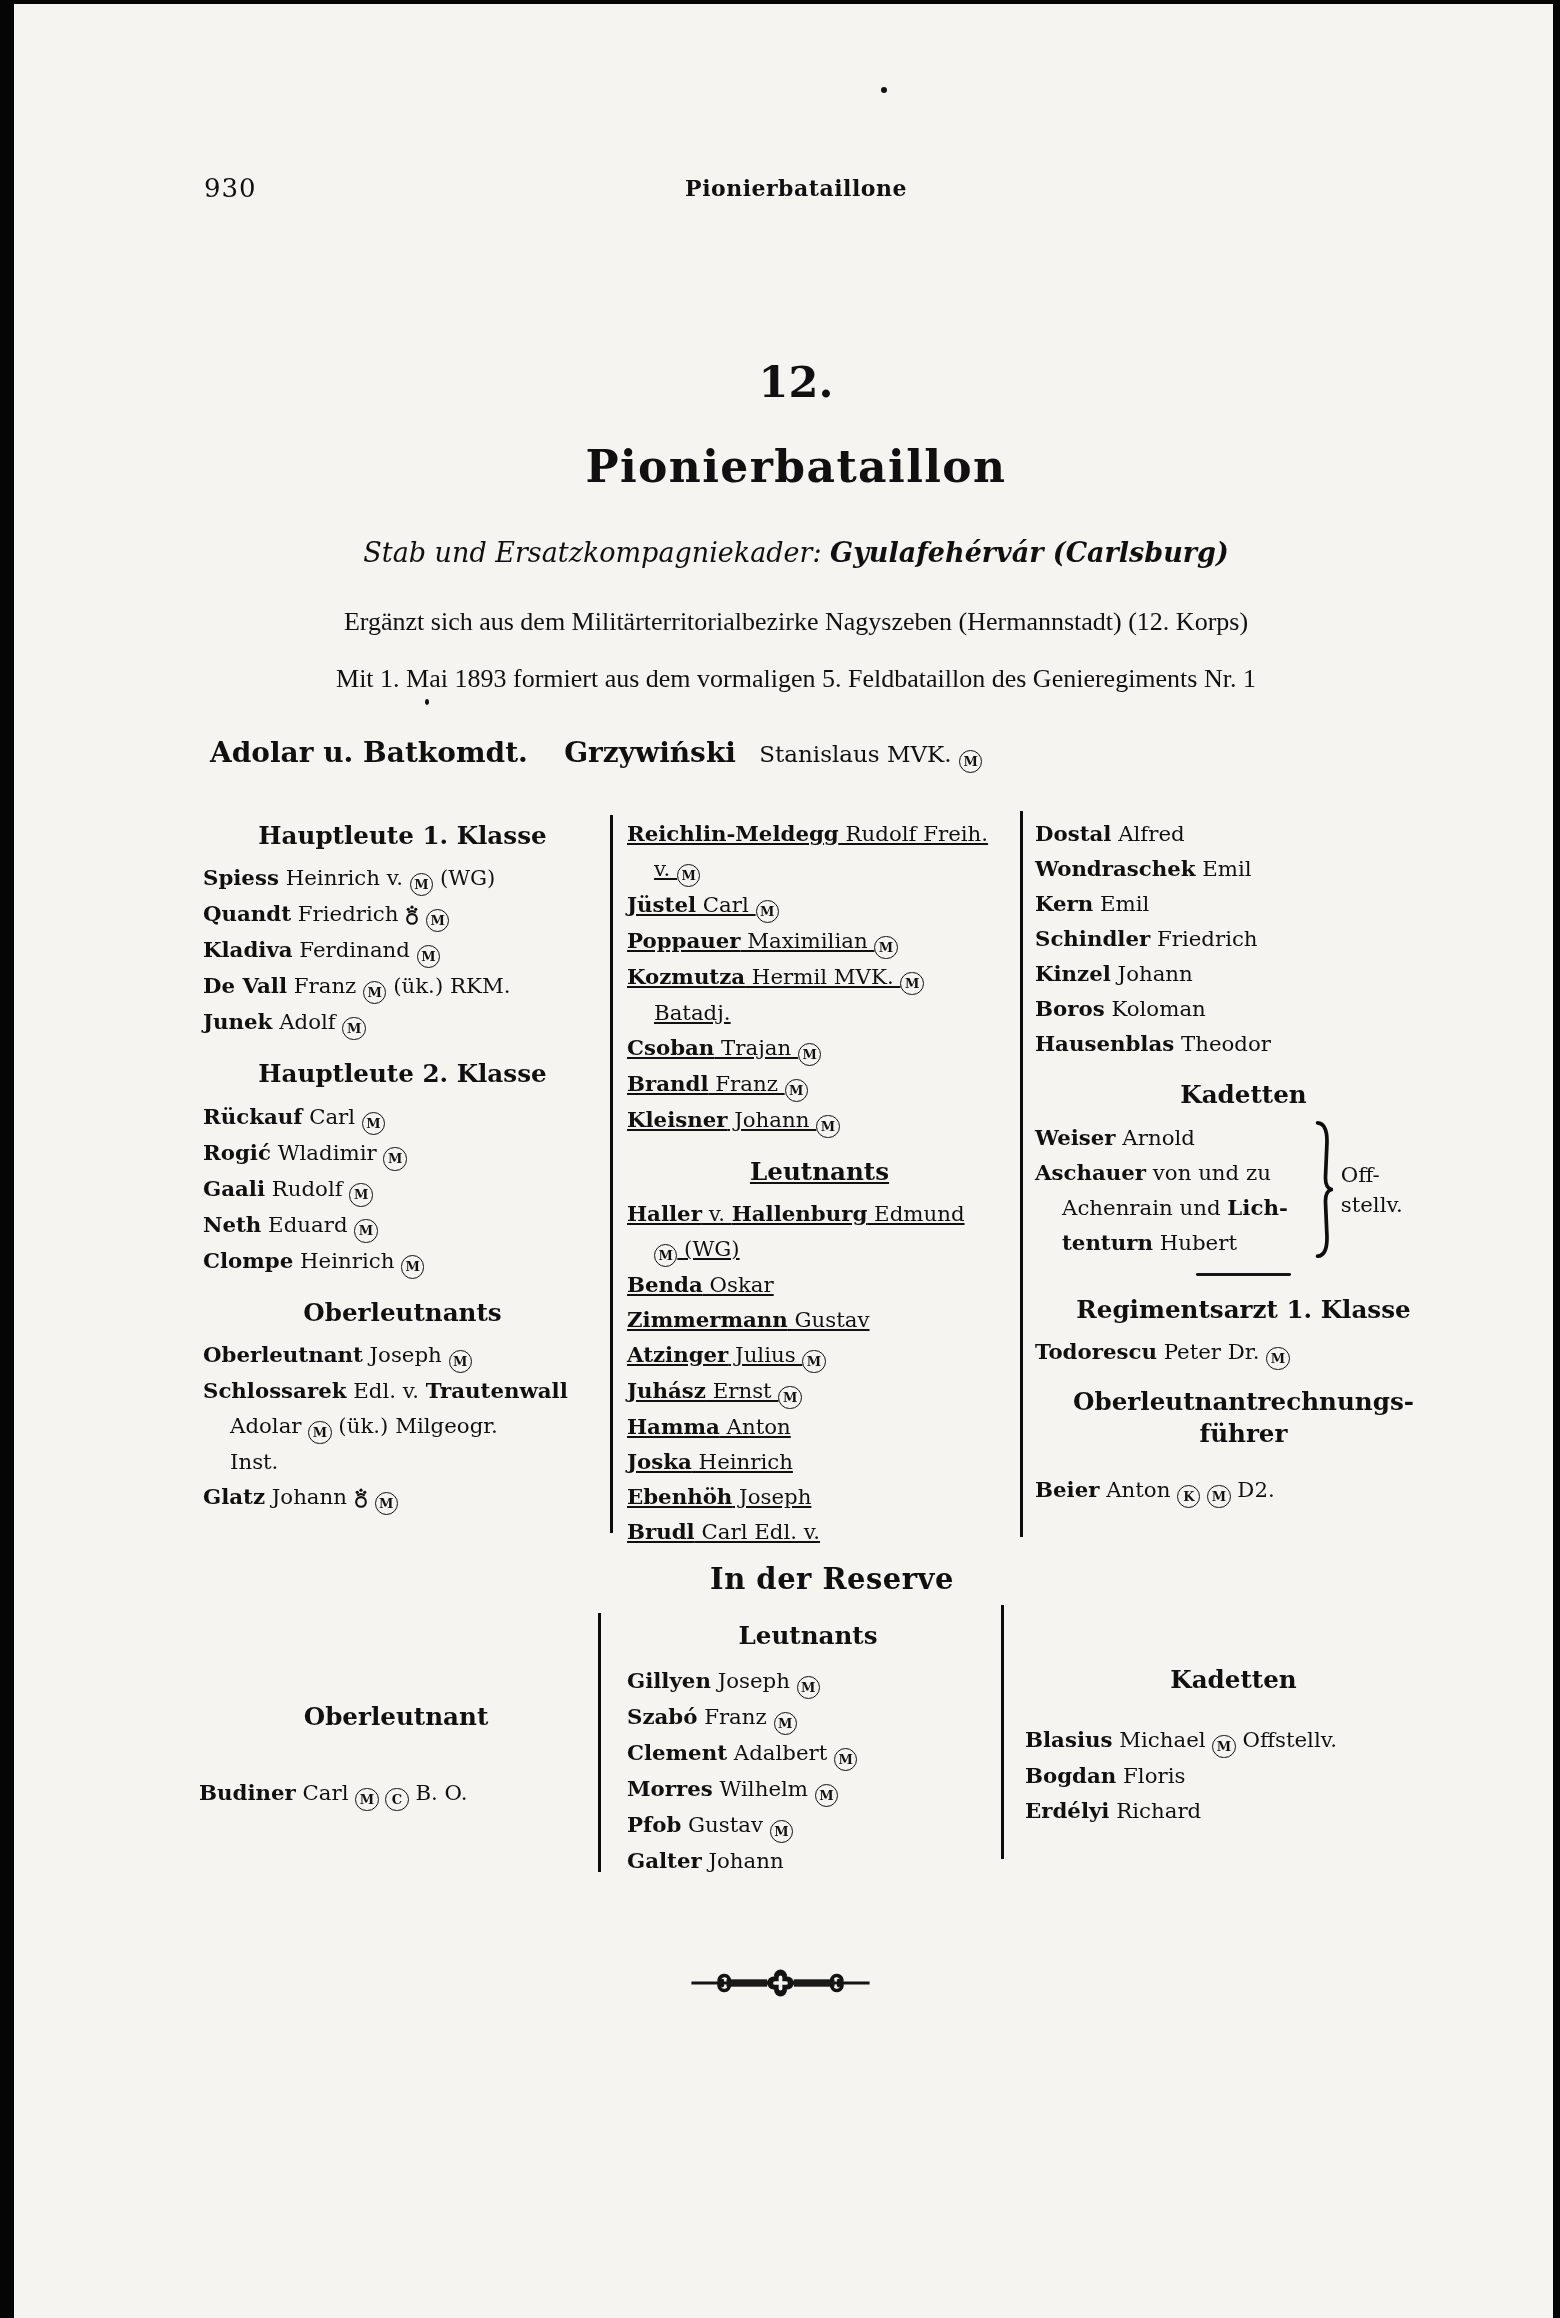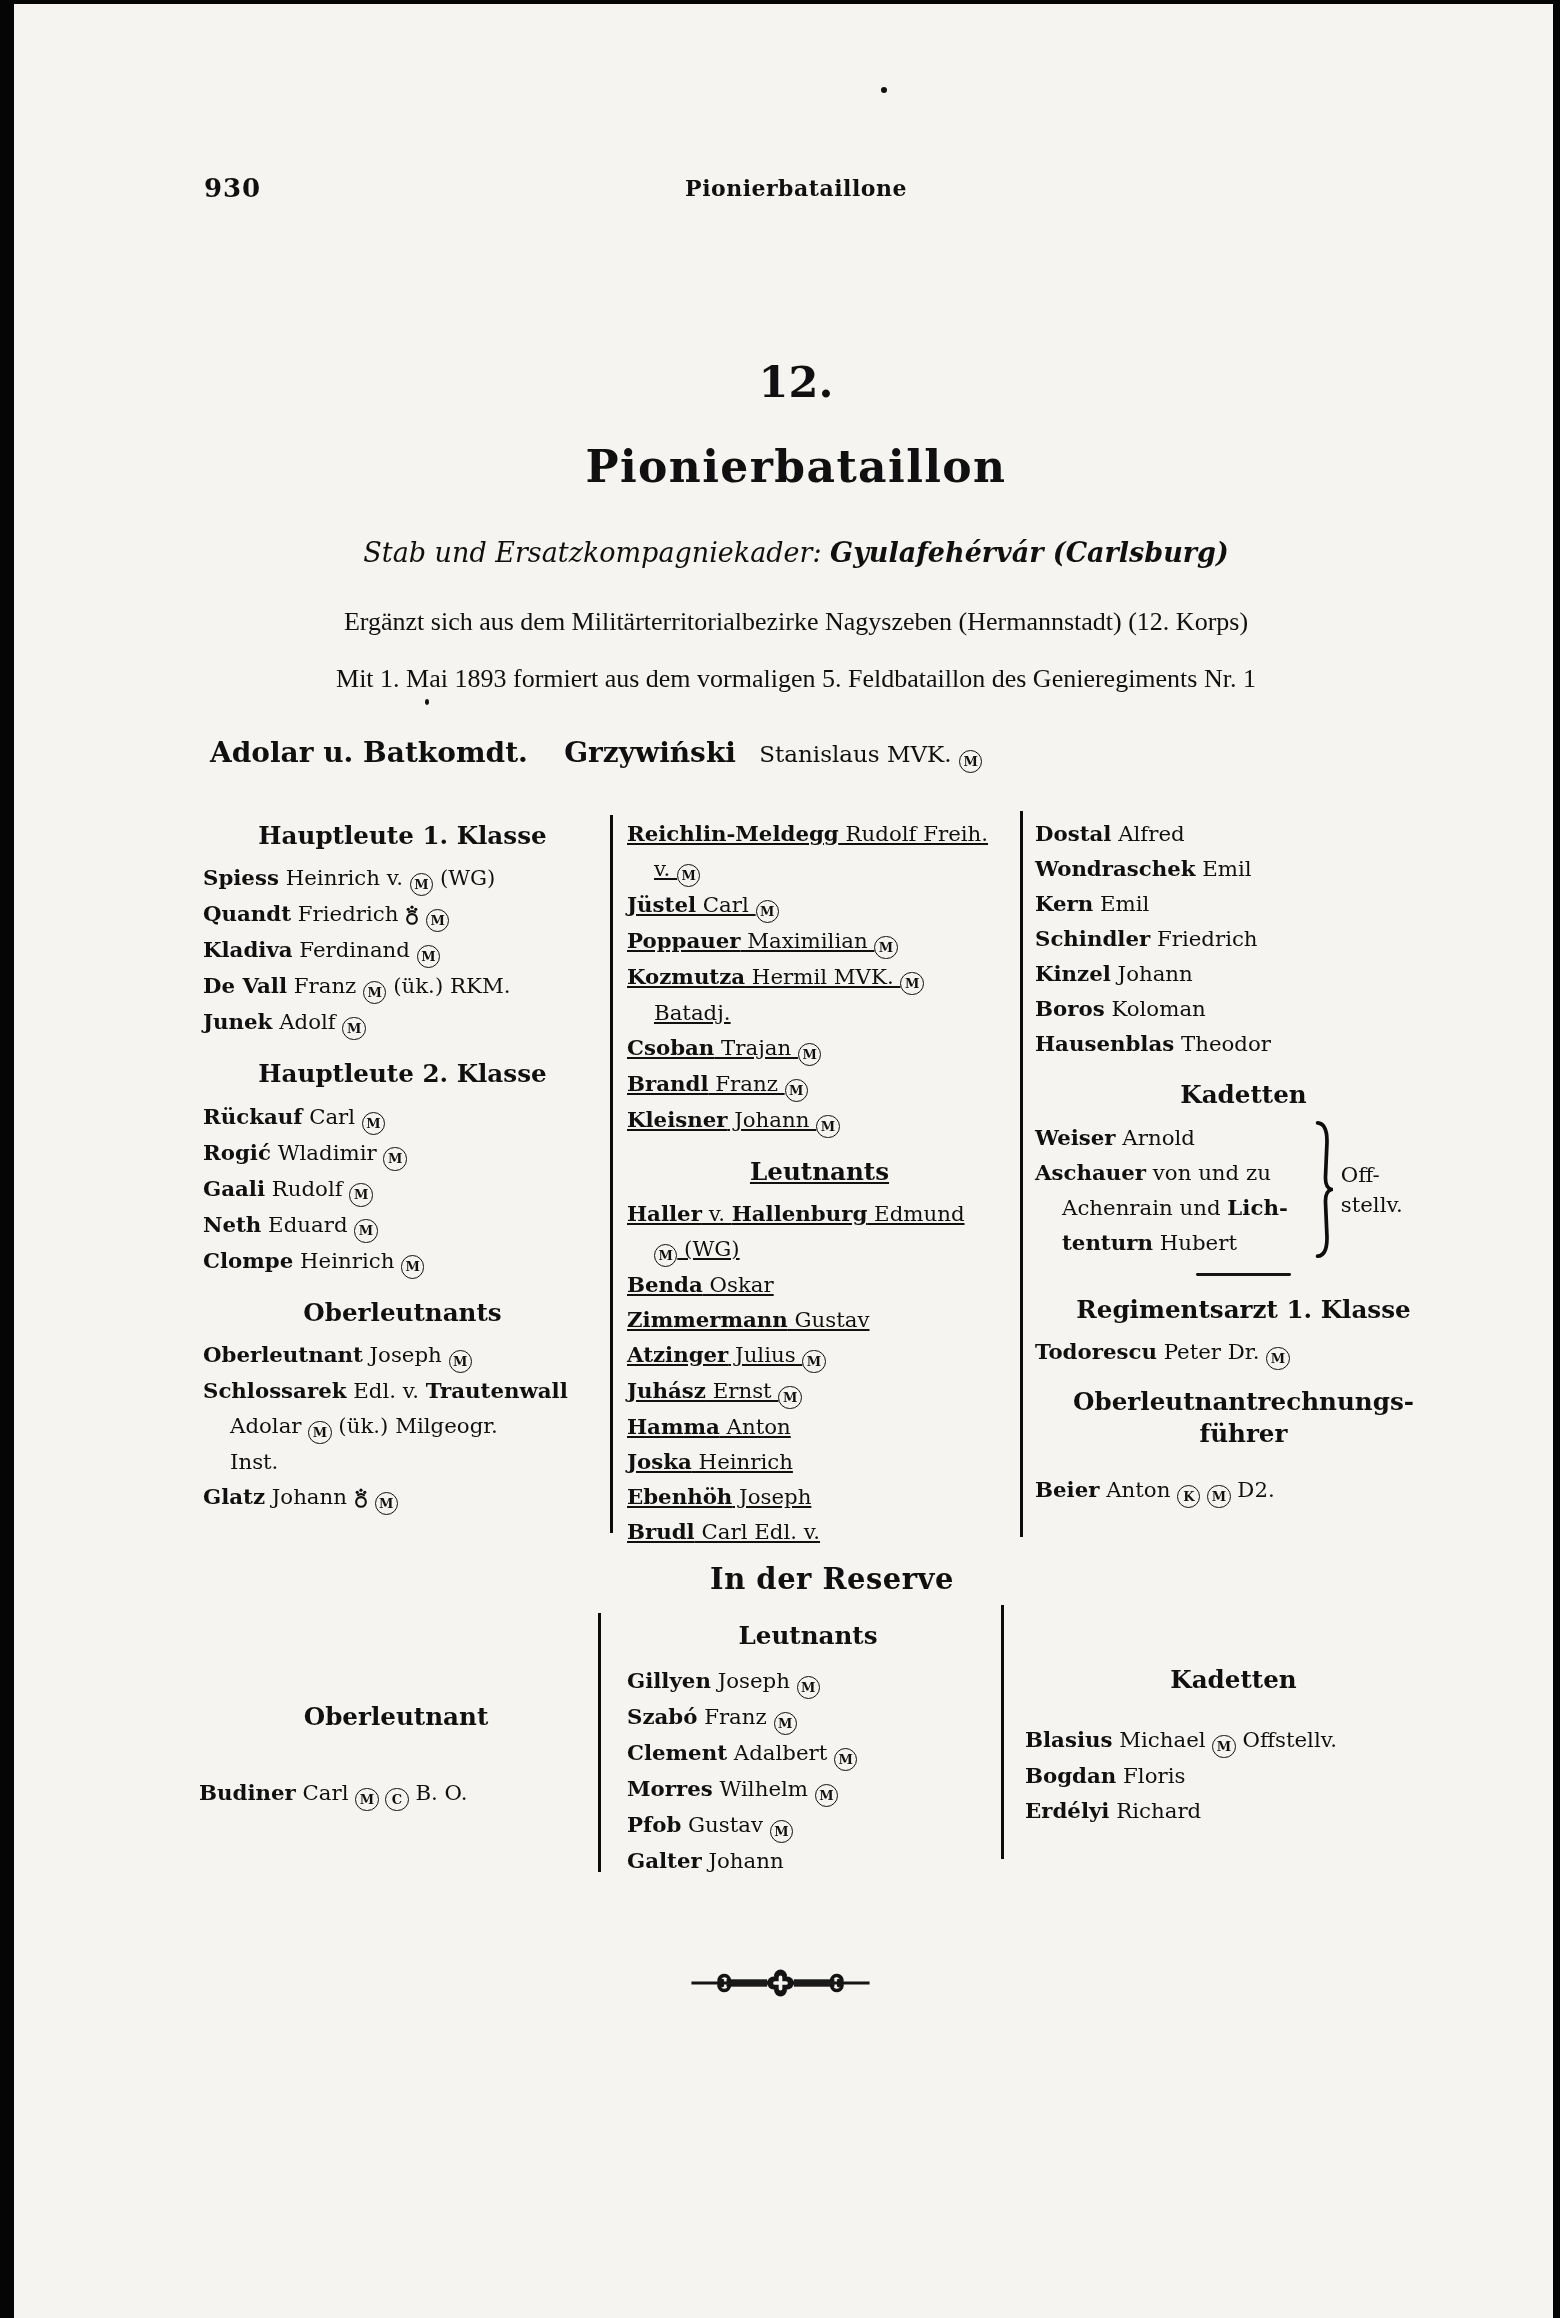--- a/index.html
+++ b/index.html
@@ -12,21 +12,21 @@
   
   .edge{position:absolute;background:#050505;}
   .edge.top{left:0;top:0;width:100%;height:4.2px;}
   .edge.left{left:0;top:0;width:14px;height:100%;}
   .edge.right{right:0;top:0;width:7.4px;height:100%;}
   .speck{position:absolute;background:#111;border-radius:50%;}
 
   .abs{position:absolute;}
   .ctr{left:16px;width:1560px;text-align:center;}
 
-  .pgnum{left:204px;top:173px;font-size:26px;letter-spacing:0.9px;font-weight:bold;}
+  .pgnum{left:204px;top:173px;font-size:26px;letter-spacing:0.9px;}
   .runhead{top:175px;font-size:22px;font-weight:bold;letter-spacing:0.5px;}
   .secnum{top:357px;font-size:43px;font-weight:bold;}
   .title{top:441px;font-size:44px;font-weight:bold;letter-spacing:1.4px;}
   .subtitle{top:537px;font-size:27px;font-style:italic;}
   .subtitle .b{font-weight:bold;}
   .note{font-size:26px;font-family:Liberation Serif, serif;}
   .note1{top:607px;}
   .note2{top:664px;}
 
   .cmdline{left:210px;top:736px;white-space:nowrap;}

